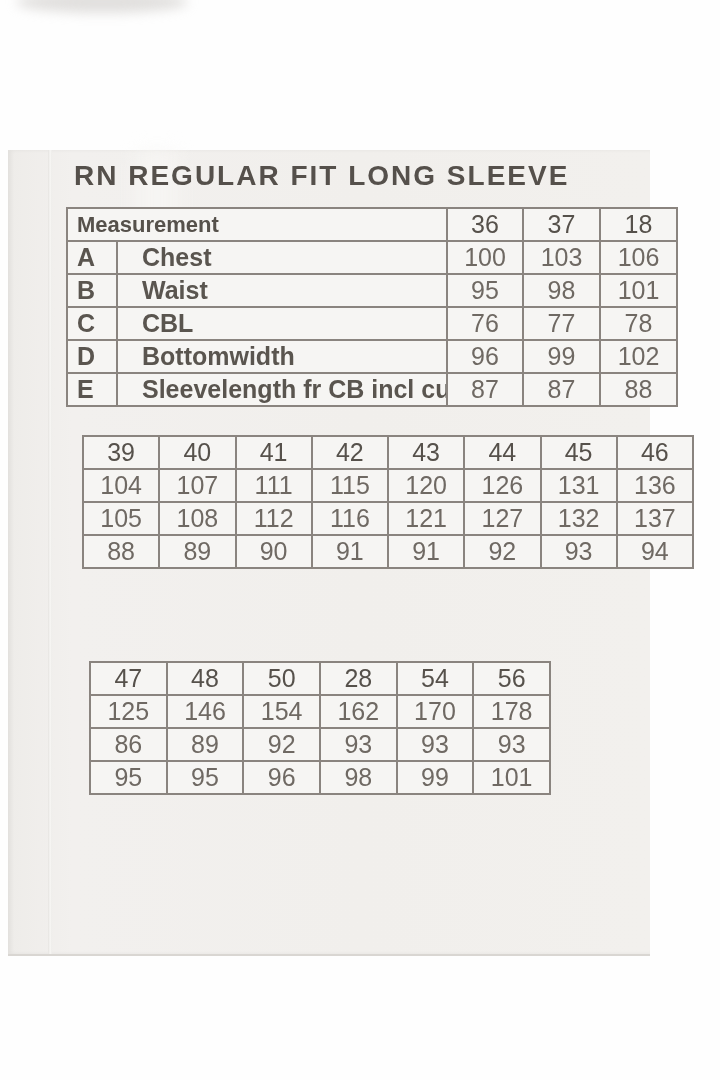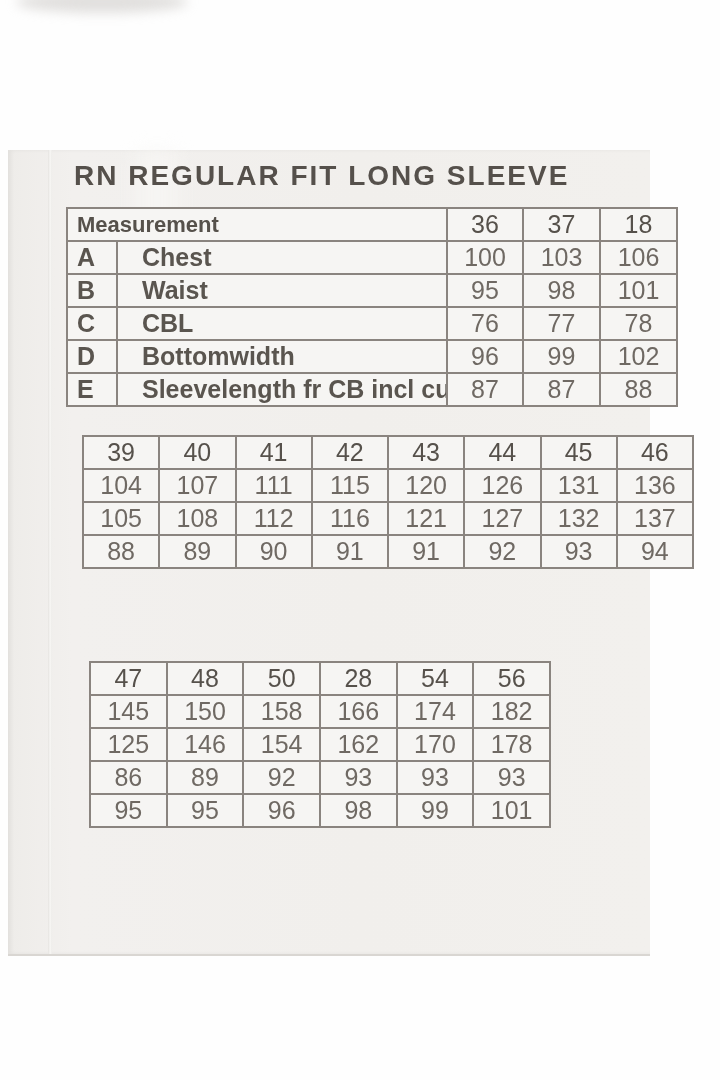--- a/index.html
+++ b/index.html
@@ -182,28 +182,20 @@
             <th>47</th>
             <th>48</th>
             <th>50</th>
             <th>28</th>
             <th>54</th>
             <th>56</th>
           </tr>
         </thead>
       <tbody id="t3-body">
           <tr>
-            <td>145</td>
-            <td>150</td>
-            <td>158</td>
-            <td>166</td>
-            <td>174</td>
-            <td>182</td>
-          </tr>
-          <tr>
             <td>125</td>
             <td>146</td>
             <td>154</td>
             <td>162</td>
             <td>170</td>
             <td>178</td>
           </tr>
           <tr>
             <td>86</td>
             <td>89</td>

